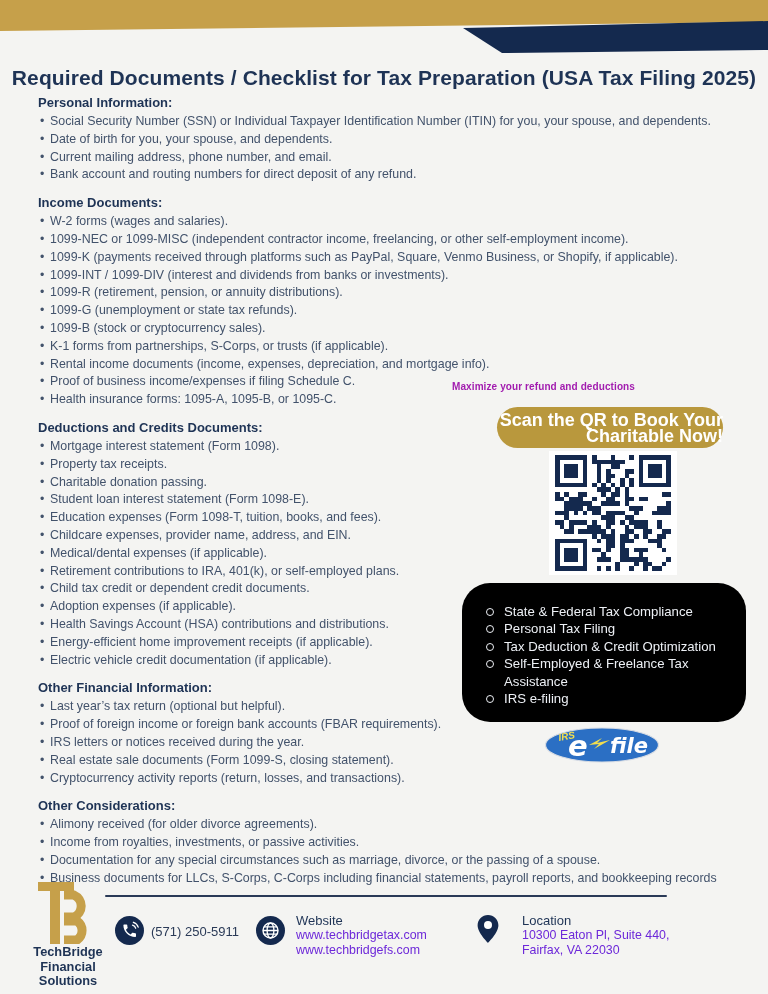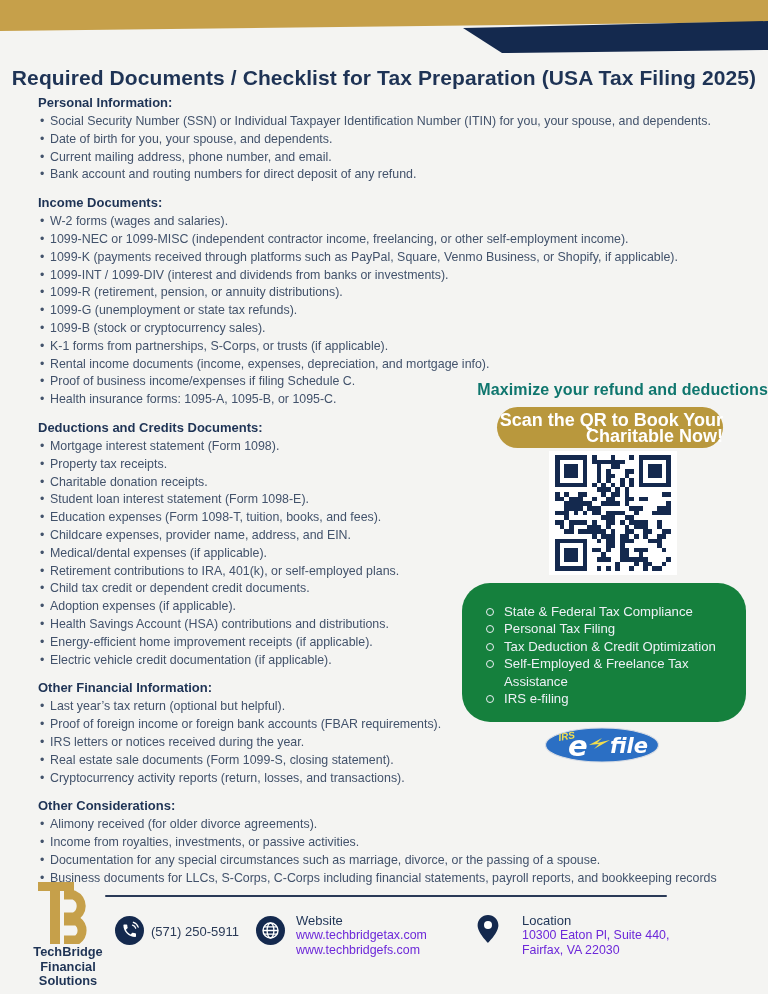--- a/index.html
+++ b/index.html
@@ -17,28 +17,28 @@
 
   
   .content{position:absolute;left:38px;top:95px;width:716px;}
   .sec{margin:0 0 11px 0;}
   .sec h2{margin:0 0 3px 0;font-size:13px;font-weight:bold;color:#1E3355;}
   .sec ul{margin:0;padding:0;list-style:none;}
   .sec li{position:relative;padding-left:12px;font-size:12.4px;line-height:17.8px;color:#42526B;}
   .sec li::before{content:"•";position:absolute;left:2px;top:0;color:#42526B;}
 
   
-  .promo-headline{position:absolute;left:452px;top:381px;width:316px;text-align:right;
-    font-size:16px;font-weight:bold;color:#0f766e;letter-spacing:.1px;}
+  .promo-headline{position:absolute;left:452px;top:381px;width:316px;text-align:left;
+    font-size:10px;font-weight:bold;color:#a21caf;letter-spacing:.1px;}
   .cta{position:absolute;left:497px;top:407px;width:226px;height:41px;background:#B9983D;border-radius:21px;
     color:#ffffff;font-weight:bold;font-size:18px;text-align:center;display:flex;flex-direction:column;
     justify-content:center;line-height:16px;align-items:flex-end;}
   .qr-plate{position:absolute;left:549px;top:451px;width:128px;height:124px;background:#ffffff;
     display:flex;align-items:center;justify-content:center;}
-  .services{position:absolute;left:462px;top:583px;width:284px;height:139px;background:#15803d;border-radius:28px;
+  .services{position:absolute;left:462px;top:583px;width:284px;height:139px;background:#000000;border-radius:28px;
     box-sizing:border-box;padding:20px 18px 12px 20px;}
   .services ul{margin:0;padding:0;list-style:none;}
   .services li{position:relative;padding-left:22px;font-size:13.2px;line-height:17.4px;color:#EDF0F5;}
   .services li::before{content:"";position:absolute;left:4px;top:5px;width:6px;height:6px;border:1.4px solid #EDF0F5;border-radius:50%;}
   .efile{position:absolute;left:544px;top:727px;}
 
   
   .sep-line{position:absolute;left:105px;top:895px;width:562px;height:2px;background:#2A3A57;border-radius:1px;}
   .brand{position:absolute;left:8px;top:882px;width:120px;text-align:center;}
   .brand svg{display:block;margin:0 auto;}
@@ -83,21 +83,21 @@
           <li>Rental income documents (income, expenses, depreciation, and mortgage info).</li>
           <li>Proof of business income/expenses if filing Schedule C.</li>
           <li>Health insurance forms: 1095-A, 1095-B, or 1095-C.</li>
         </ul>
       </div>
       <div class="sec">
         <h2>Deductions and Credits Documents:</h2>
         <ul>
           <li>Mortgage interest statement (Form 1098).</li>
           <li>Property tax receipts.</li>
-          <li>Charitable donation receipts.</li>
+          <li>Charitable donation passing.</li>
           <li>Student loan interest statement (Form 1098-E).</li>
           <li>Education expenses (Form 1098-T, tuition, books, and fees).</li>
           <li>Childcare expenses, provider name, address, and EIN.</li>
           <li>Medical/dental expenses (if applicable).</li>
           <li>Retirement contributions to IRA, 401(k), or self-employed plans.</li>
           <li>Child tax credit or dependent credit documents.</li>
           <li>Adoption expenses (if applicable).</li>
           <li>Health Savings Account (HSA) contributions and distributions.</li>
           <li>Energy-efficient home improvement receipts (if applicable).</li>
           <li>Electric vehicle credit documentation (if applicable).</li>

